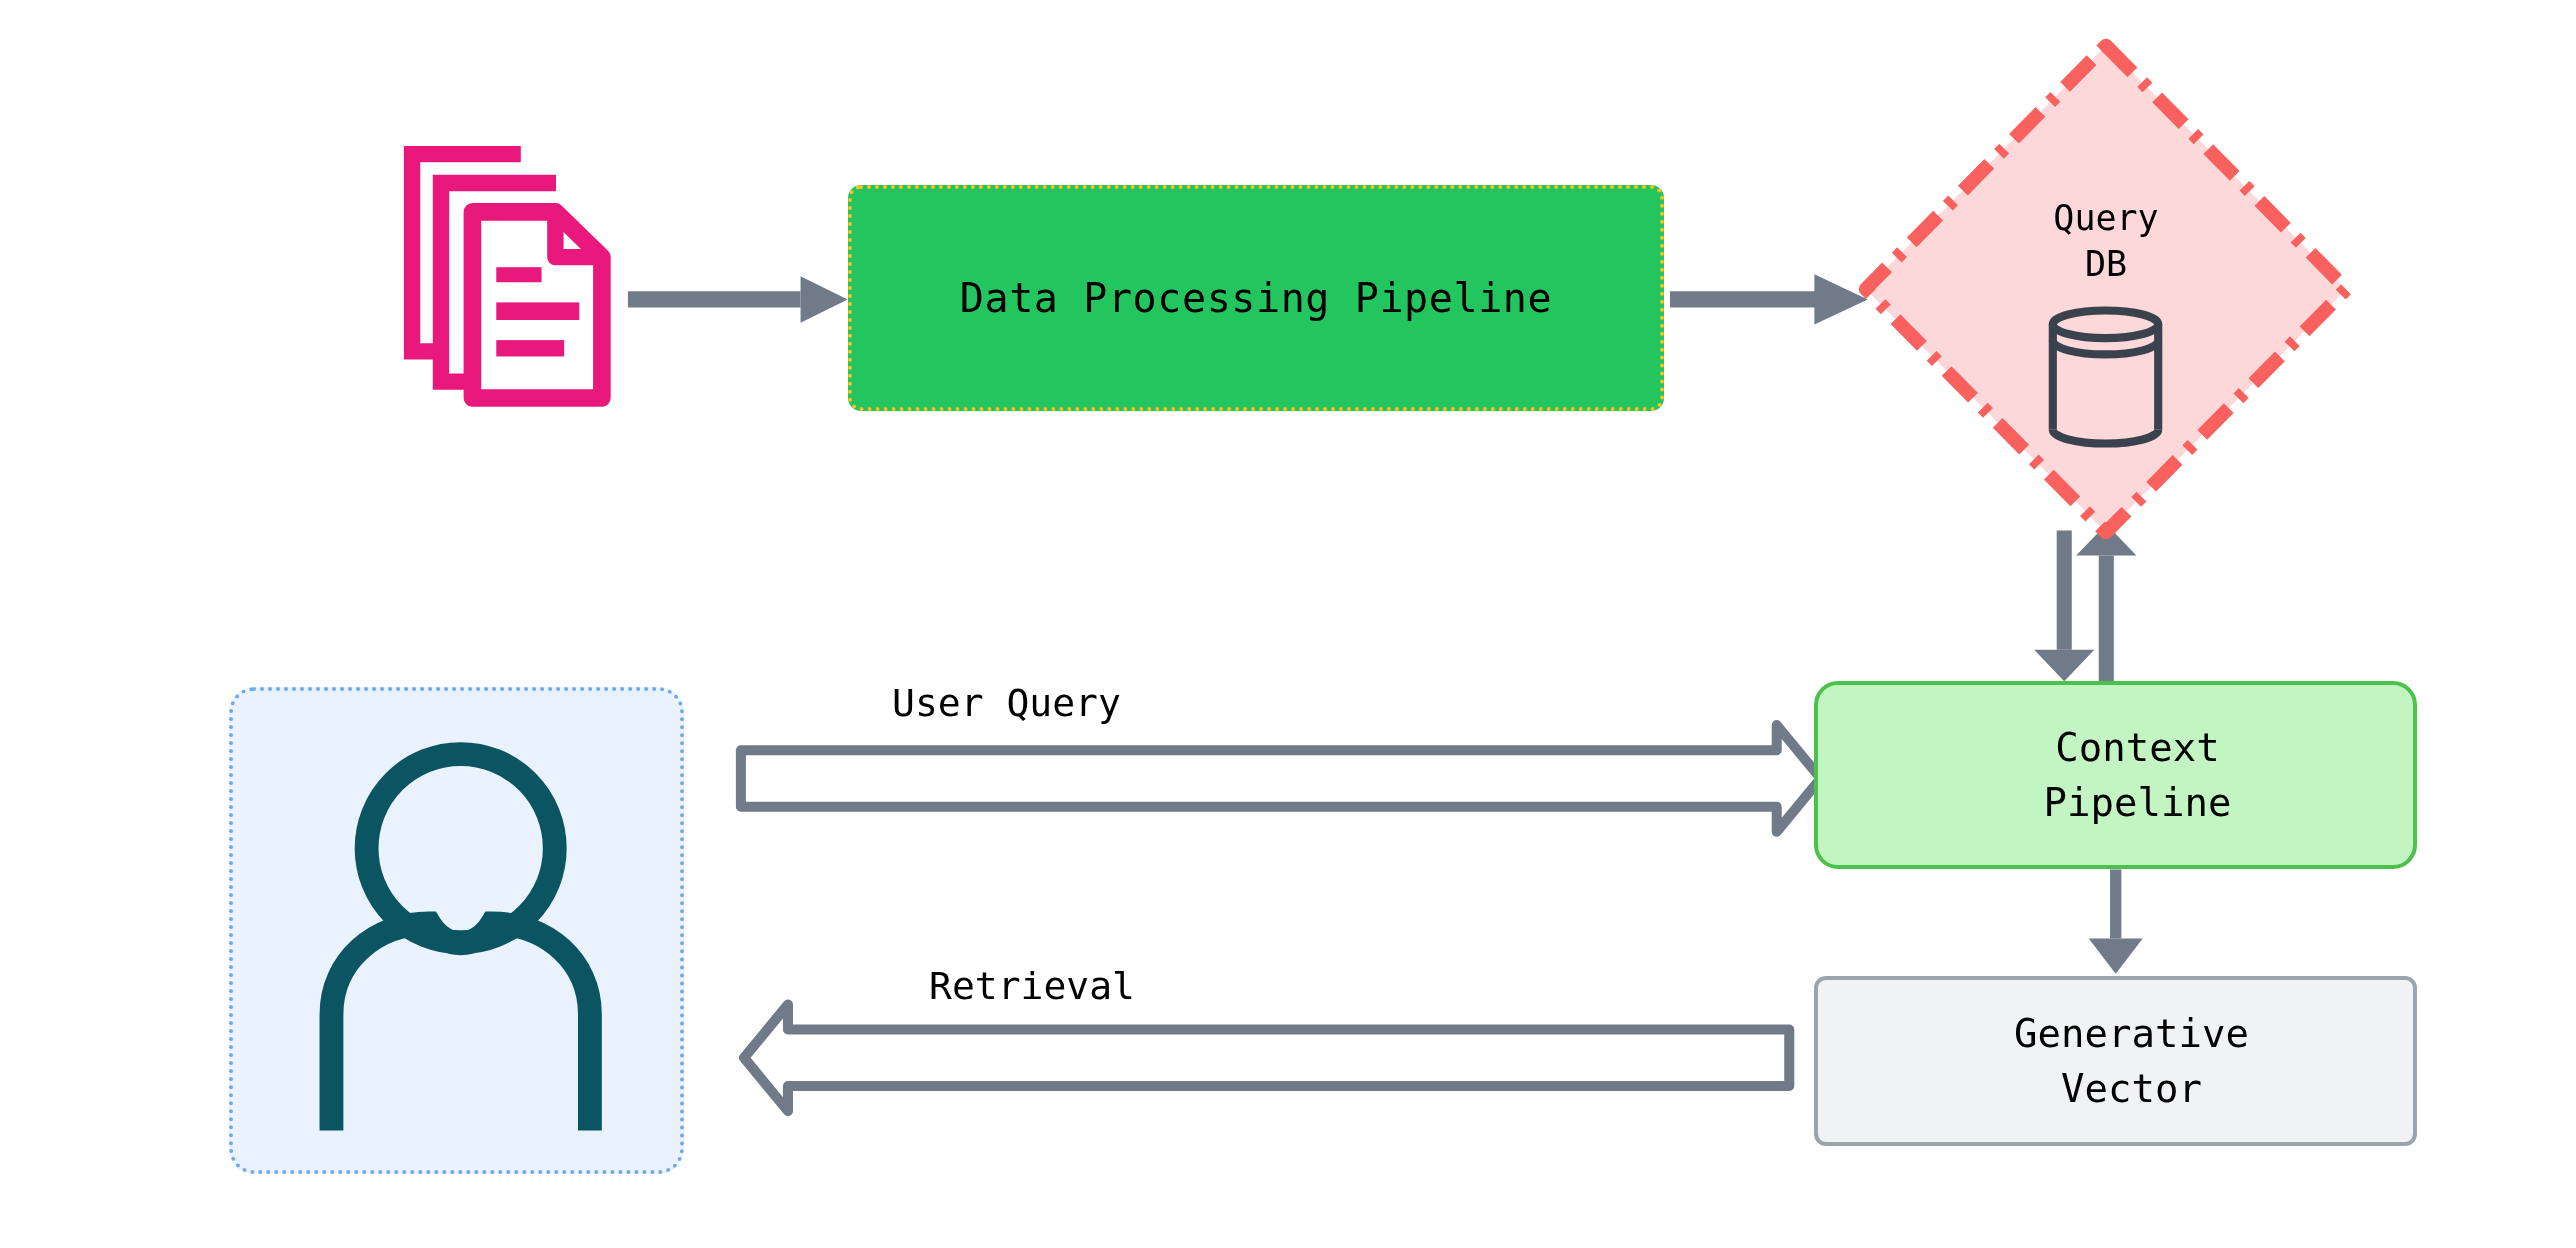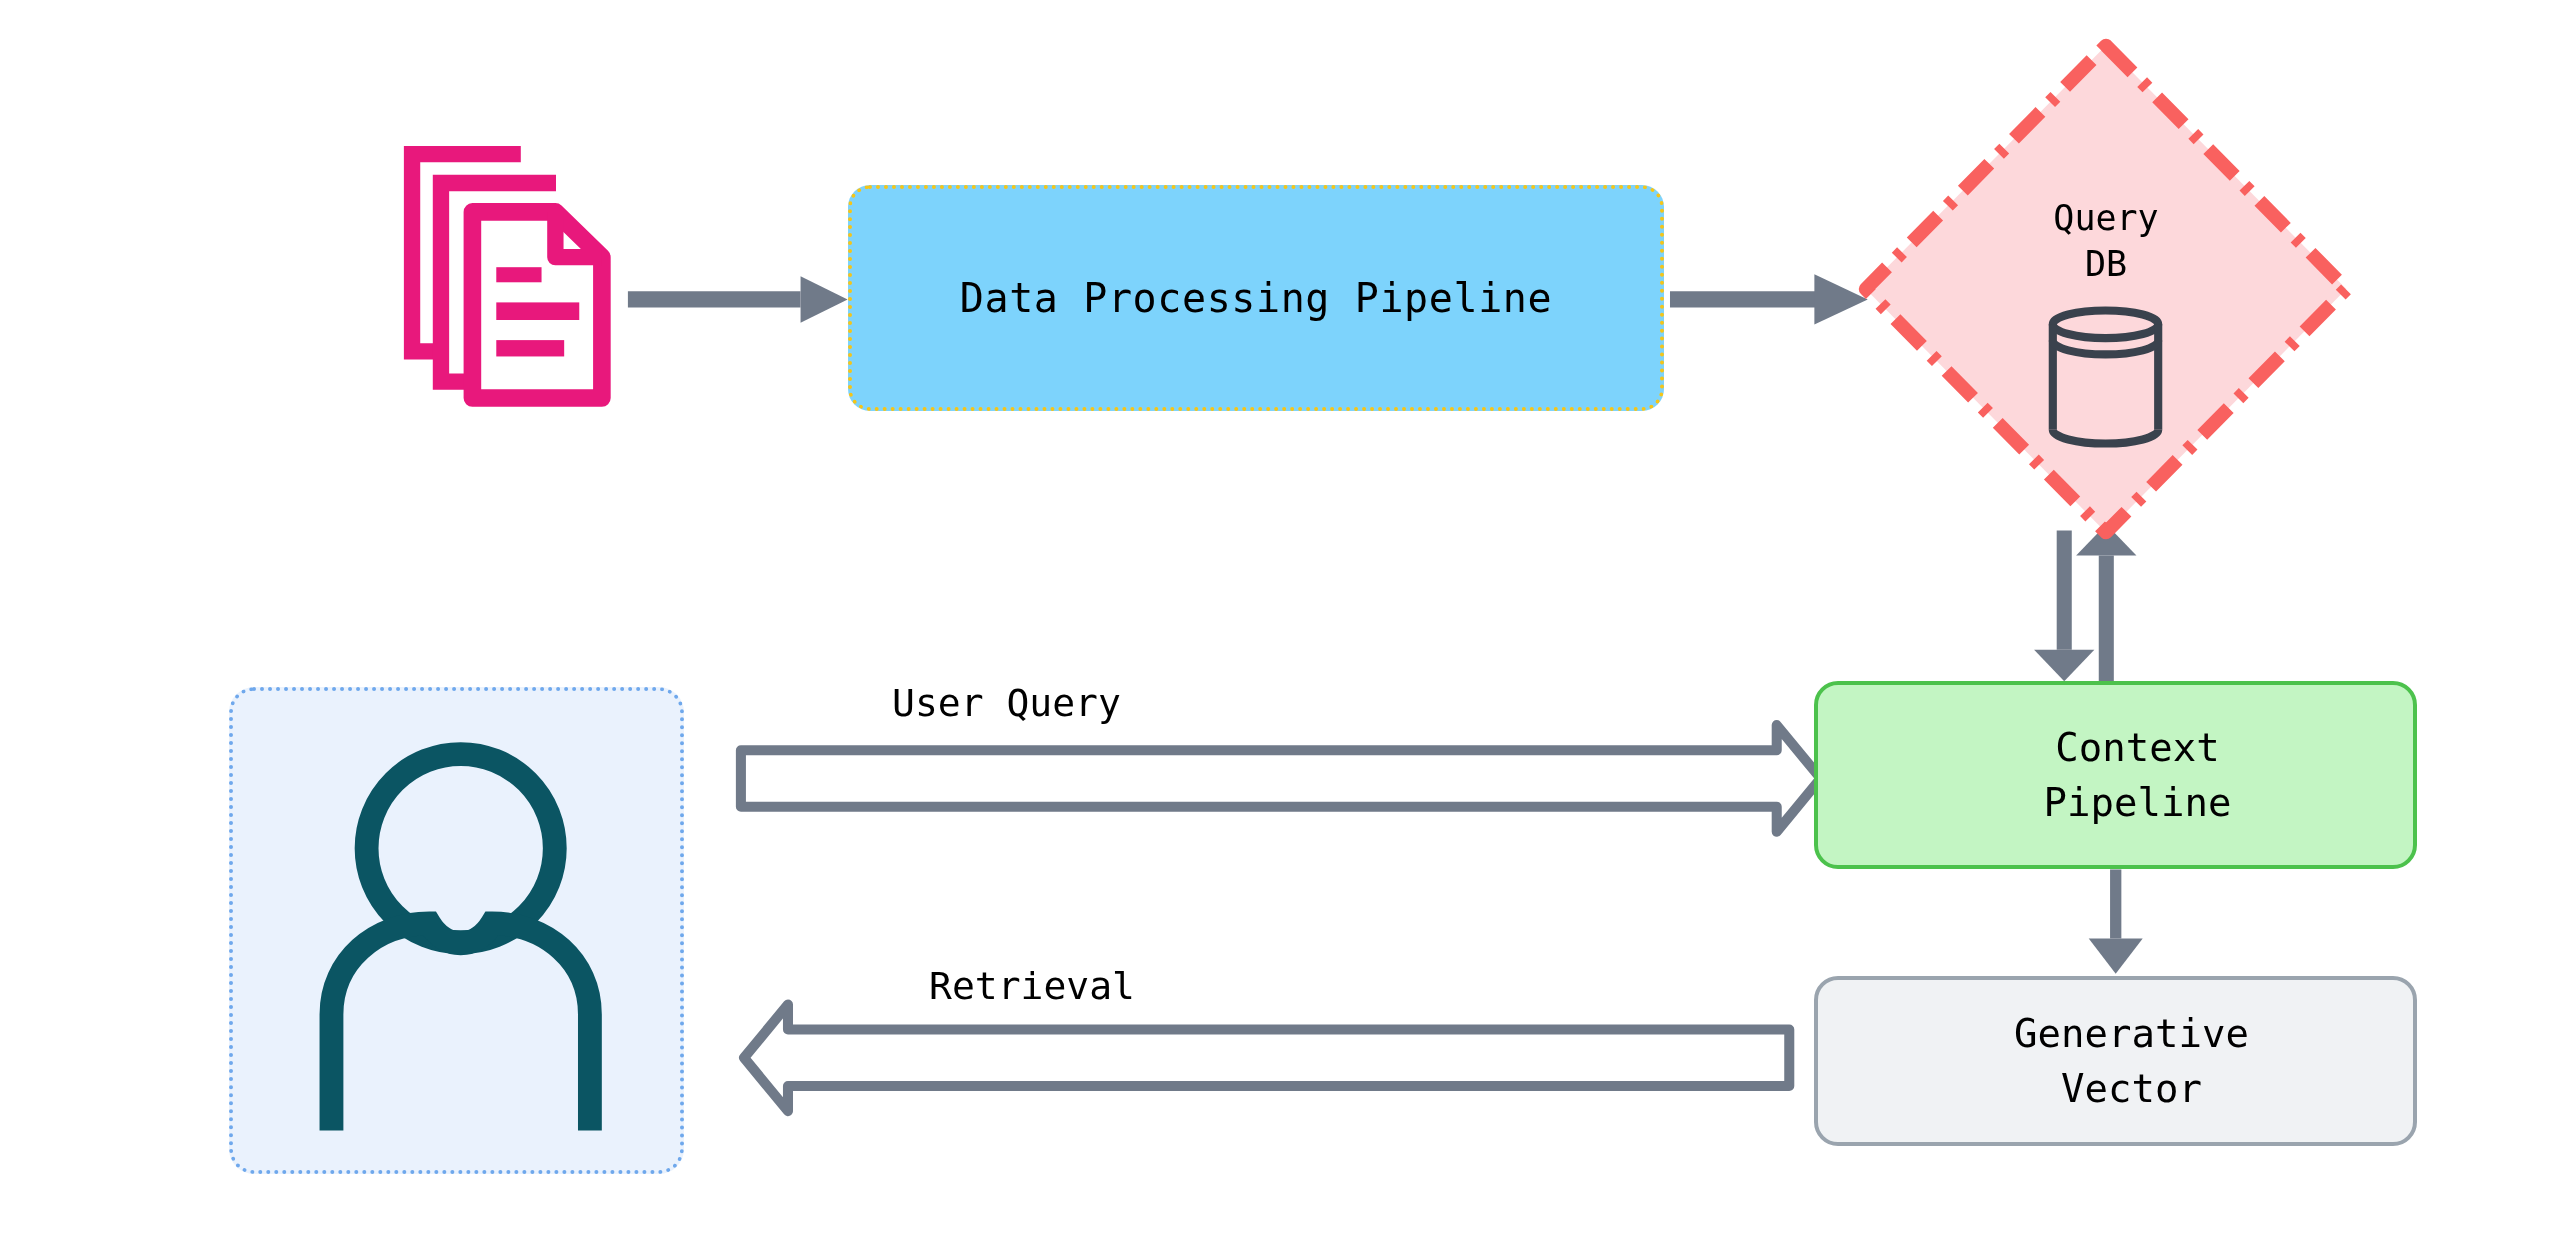--- a/index.html
+++ b/index.html
@@ -17,23 +17,23 @@
   #docs-icon{left:402px;top:144px;width:220px;height:264px;}
   #docs-label{
     left:314px;top:427px;width:389px;
     text-align:center;color:#000000;
     font-size:39px;line-height:1.28;letter-spacing:0px;
   }
 
   
   #pipeline{
     left:848px;top:185px;width:816px;height:226px;
-    background:#7dd3fc;
+    background:#22c55e;
     border:4.4px dotted #F5C518;
-    border-radius:22px;
+    border-radius:13px;
     display:flex;align-items:center;justify-content:center;
   }
   #pipeline .txt{font-size:40px;color:#000;letter-spacing:0.6px;white-space:nowrap;}
 
   
   #vectordb-wrap{left:1858px;top:38px;width:496px;height:502px;}
   #vectordb-text{
     position:absolute;left:0;top:157px;width:496px;
     text-align:center;color:#000;font-size:35px;line-height:1.32;
     pointer-events:none;
@@ -44,21 +44,21 @@
   #context{
     left:1814px;top:681px;width:603px;height:188px;
     background:#C3F5C3;border:4.4px solid #4CC24C;border-radius:24px;
     display:flex;align-items:center;justify-content:center;padding-left:44px;
   }
   #context .txt{font-size:39px;color:#000;line-height:1.42;text-align:center;}
 
   
   #genmodel{
     left:1814px;top:976px;width:603px;height:170px;
-    background:#F0F2F4;border:4.4px solid #9AA4AE;border-radius:24px;
+    background:#F0F2F4;border:4.4px solid #9AA4AE;border-radius:12px;
     display:flex;align-items:center;justify-content:center;padding-left:32px;
   }
   #genmodel .txt{font-size:39px;color:#000;line-height:1.42;text-align:center;}
 
   
   #userbox{
     left:229px;top:687px;width:455px;height:487px;
     background:#EAF2FD;border:4.4px dotted #6FA8EC;border-radius:25px;
   }
   #avatar-svg{position:absolute;left:57px;top:38px;width:342px;height:414px;}

